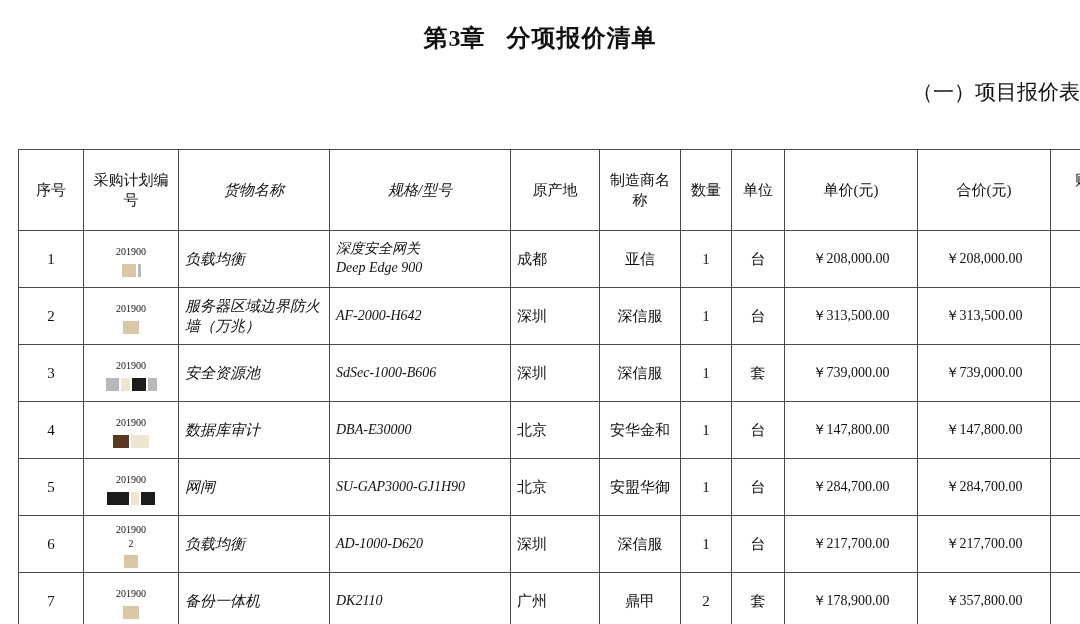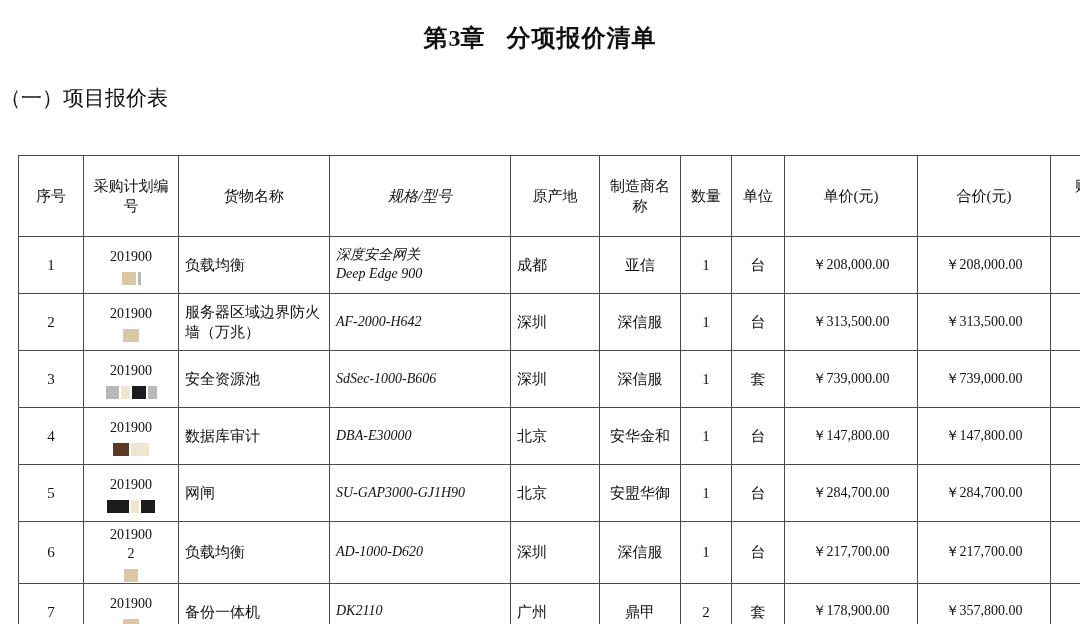--- a/index.html
+++ b/index.html
@@ -25,24 +25,25 @@
     font-weight: bold;
     font-size: 24px;
     letter-spacing: 1px;
     margin-top: 22px;
     font-family: "Liberation Serif", serif;
   }
   .chapter-title .num {
     letter-spacing: 0px;
   }
   .section-title {
-    text-align: left;
+    text-align: right;
     font-size: 21px;
-    margin-top: 30px;
-    font-family: "Liberation Serif", serif;
+    margin-top: 24px;
+    font-family: "Liberation Serif", serif;
+    padding-left: 20px;
   }
   .table-wrap {
     margin: 43px 18px 0 18px;
   }
   table.price {
     border-collapse: collapse;
     width: 1044px;
     table-layout: fixed;
     font-size: 15px;
   }
@@ -57,36 +58,36 @@
   table.price thead th {
     height: 72px;
     text-align: center;
     font-size: 15px;
   }
   table.price tbody td {
     height: 48px;
   }
   .c-seq     { width: 52px;  text-align: center; }
   .c-plan    { width: 82px;  text-align: center; font-size: 14px; }
-  .c-name    { width: 138px; text-align: left; padding-left: 9px; }
+  .c-name    { width: 138px; text-align: left; padding-left: 9px; font-style: italic; }
   .c-model   { width: 168px; text-align: left; padding-left: 9px; font-family: "Liberation Mono", monospace; font-size: 14px; font-style: italic; }
   .c-origin  { width: 76px;  text-align: left; }
   .c-maker   { width: 68px;  text-align: center; }
   .c-qty     { width: 38px;  text-align: center; }
   .c-unit    { width: 40px;  text-align: center; }
   .c-price   { width: 120px; text-align: center; font-family: "Liberation Mono", monospace; font-size: 14px; }
   .c-total   { width: 120px; text-align: center; font-family: "Liberation Mono", monospace; font-size: 14px; }
   .c-budget  { width: 126px; text-align: center; }
   .plan-cell {
     position: relative;
     padding-top: 2px;
   }
   .plan-num {
     display: block;
-    font-size: 14px;
+    font-size: 10px;
     letter-spacing: 0px;
   }
   .redact {
     display: block;
     margin: 2px auto 0 auto;
     height: 13px;
   }
   .redact span {
     display: inline-block;
     height: 13px;

